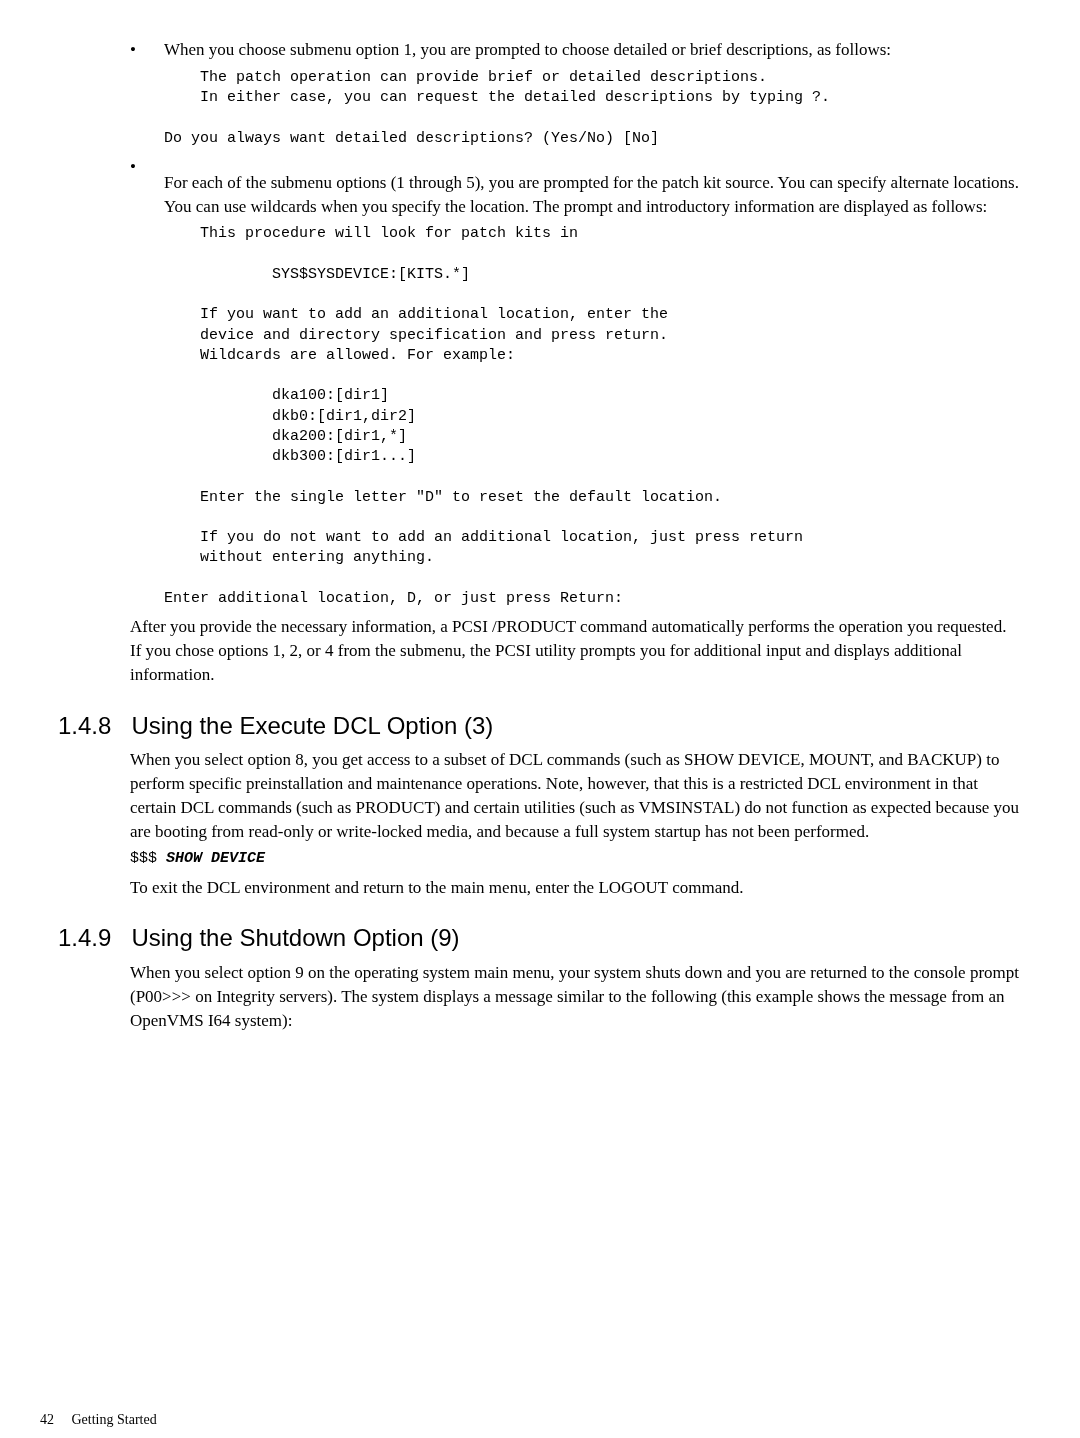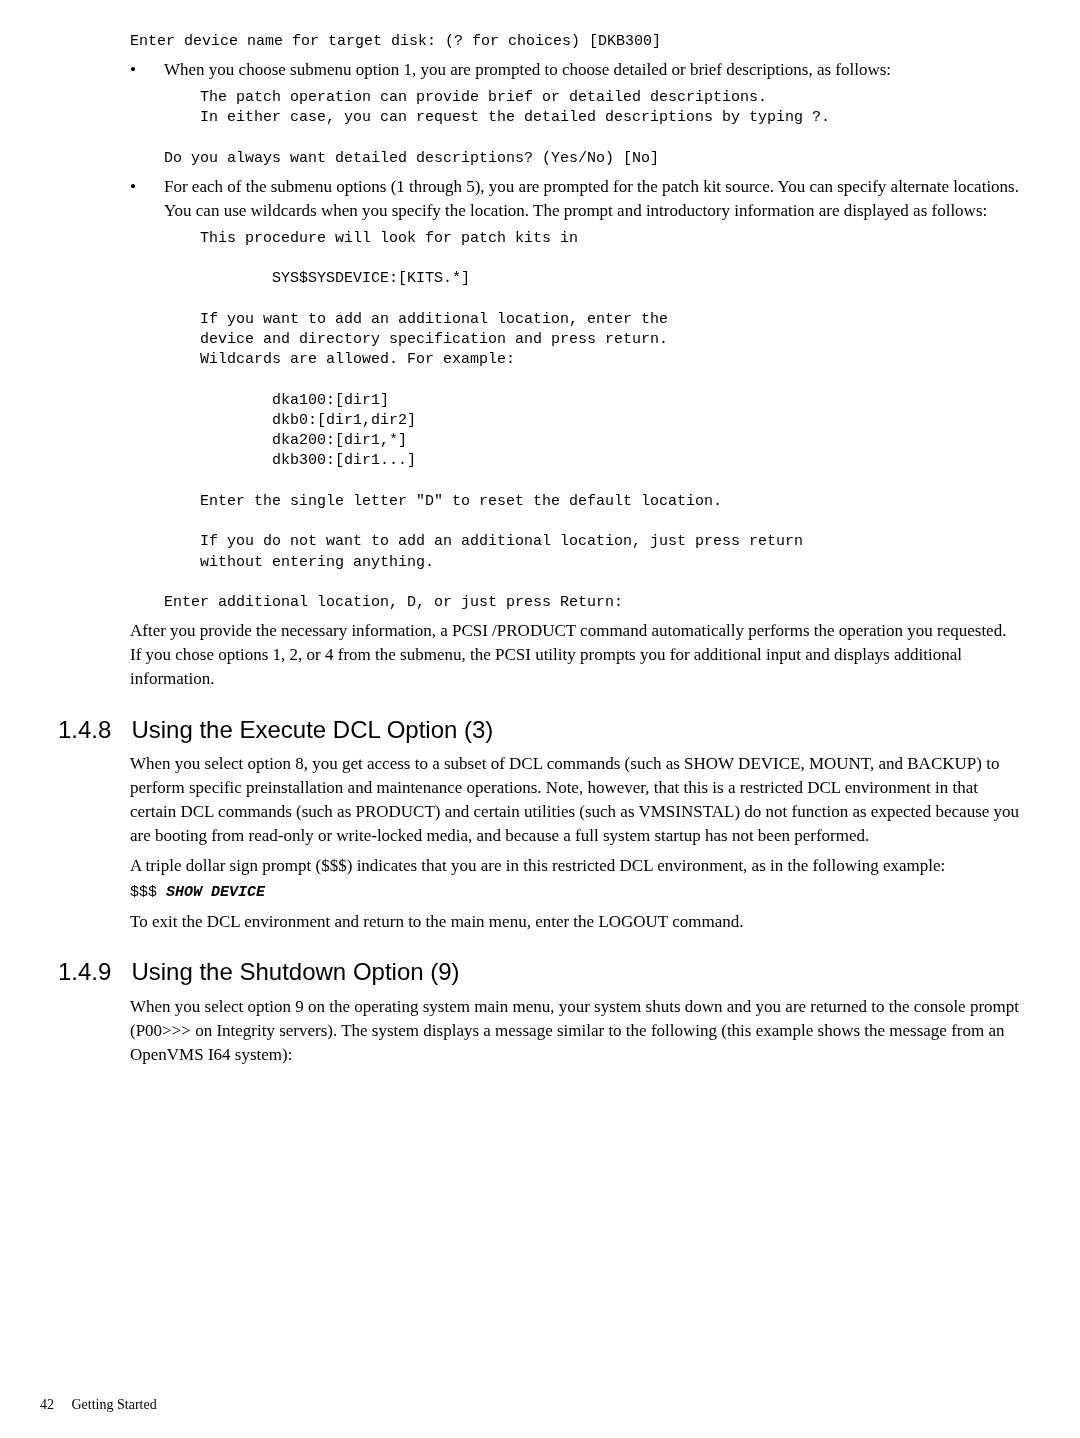--- a/index.html
+++ b/index.html
@@ -45,59 +45,58 @@
     margin: 22px 0 4px -72px;
     letter-spacing: 0px;
   }
   .sectno { display:inline;text-align:center; }
   .para {
     margin: 6px 0 6px 0;
   }
   .mono-bold { font-weight: bold; font-style: italic; }
   .footer {
     position: absolute;
-    bottom: 23px;
+    bottom: 8px;
     left: 40px;
     font-size: 14px;
   }
   .footer-page {
     display:inline;
   }
   .footer-title {
     display:inline;
     margin-left: 14px;
   }
   .smspacer { height: 6px; }
 </style>
 </head>
 <body>
 
 <div class="page">
 
-  <pre class="mono code-indent-1">Enter device name for target disk: (? for choices) [DKB300]</pre>
 
   <div class="smspacer"></div>
 
   <div class="bullet-row">
     <div class="bullet">•</div>
     <div class="bullet-body">
       <div class="para" style="margin-top:0">When you choose submenu option 1, you are prompted to choose detailed or brief descriptions, as follows:</div>
       <pre class="mono">    The patch operation can provide brief or detailed descriptions.
     In either case, you can request the detailed descriptions by typing ?.
 
 Do you always want detailed descriptions? (Yes/No) [No]</pre>
     </div>
   </div>
 
   <div class="smspacer"></div>
 
   <div class="bullet-row">
     <div class="bullet">•</div>
     <div class="bullet-body">
-      <div class="para" style="margin-top:0">For each of the submenu options (1 through 5), you are prompted for the patch kit source. You can specify alternate locations. You can use wildcards when you specify the location. The prompt and introductory information are displayed as follows:</div>
+      <div class="para" style="margin-top:16px">For each of the submenu options (1 through 5), you are prompted for the patch kit source. You can specify alternate locations. You can use wildcards when you specify the location. The prompt and introductory information are displayed as follows:</div>
       <pre class="mono">    This procedure will look for patch kits in
 
             SYS$SYSDEVICE:[KITS.*]
 
     If you want to add an additional location, enter the
     device and directory specification and press return.
     Wildcards are allowed. For example:
 
             dka100:[dir1]
             dkb0:[dir1,dir2]
@@ -115,21 +114,20 @@
 
   <div class="para">After you provide the necessary information, a PCSI /PRODUCT command automatically performs the operation you requested. If you chose options 1, 2, or 4 from the submenu, the PCSI utility prompts you for additional input and displays additional information.</div>
 
   <h2 class="section-heading">
     <span class="sectno">1.4.8</span>
     <span> &nbsp;</span>
     <span>Using the Execute DCL Option (3)</span>
   </h2>
 
   <div class="para">When you select option 8, you get access to a subset of DCL commands (such as SHOW DEVICE, MOUNT, and BACKUP) to perform specific preinstallation and maintenance operations. Note, however, that this is a restricted DCL environment in that certain DCL commands (such as PRODUCT) and certain utilities (such as VMSINSTAL) do not function as expected because you are booting from read-only or write-locked media, and because a full system startup has not been performed.</div>
-  <div class="para">A triple dollar sign prompt ($$$) indicates that you are in this restricted DCL environment, as in the following example:</div>
   <div class="mono"><span>$$$ </span><span class="mono-bold">SHOW DEVICE</span></div>
   <div class="para">To exit the DCL environment and return to the main menu, enter the LOGOUT command.</div>
 
   <h2 class="section-heading">
     <span class="sectno">1.4.9</span>
     <span> &nbsp;</span>
     <span>Using the Shutdown Option (9)</span>
   </h2>
 
   <div class="para">When you select option 9 on the operating system main menu, your system shuts down and you are returned to the console prompt (P00&gt;&gt;&gt; on Integrity servers). The system displays a message similar to the following (this example shows the message from an OpenVMS I64 system):</div>

